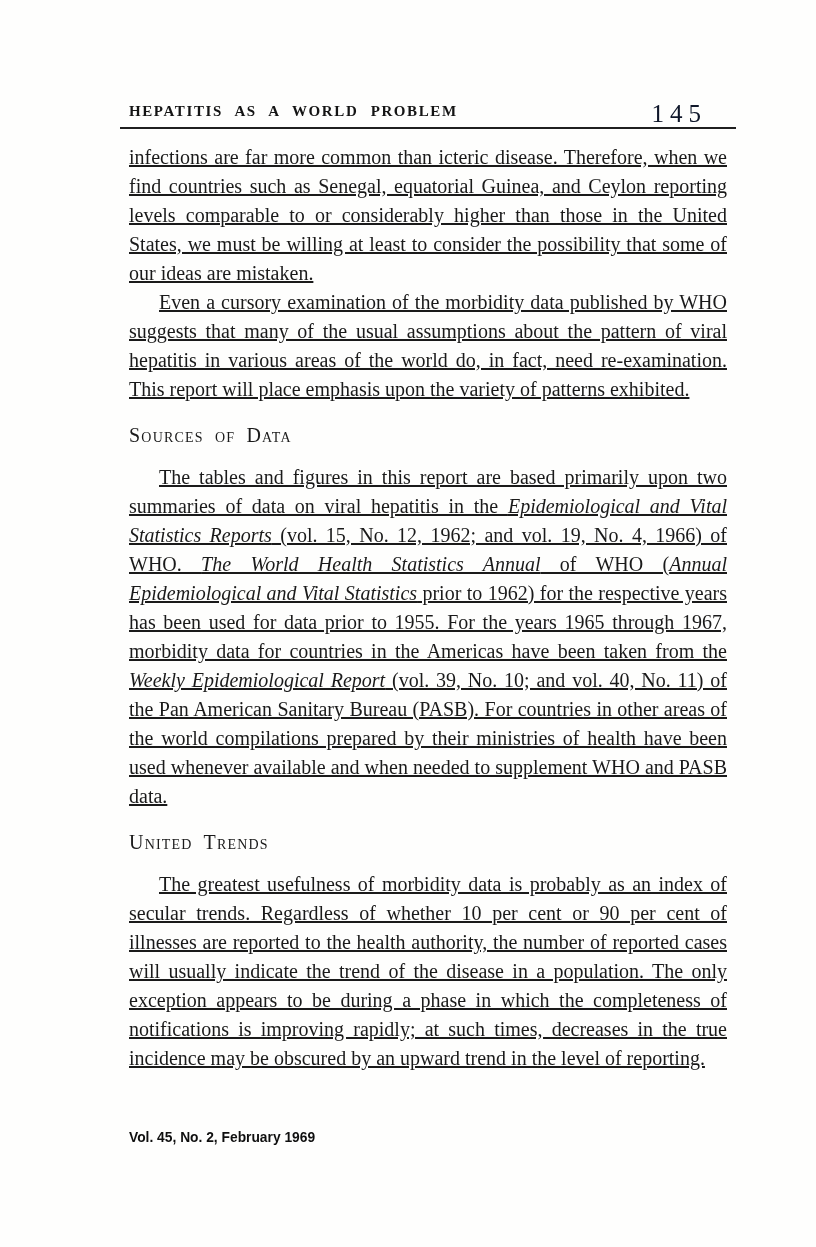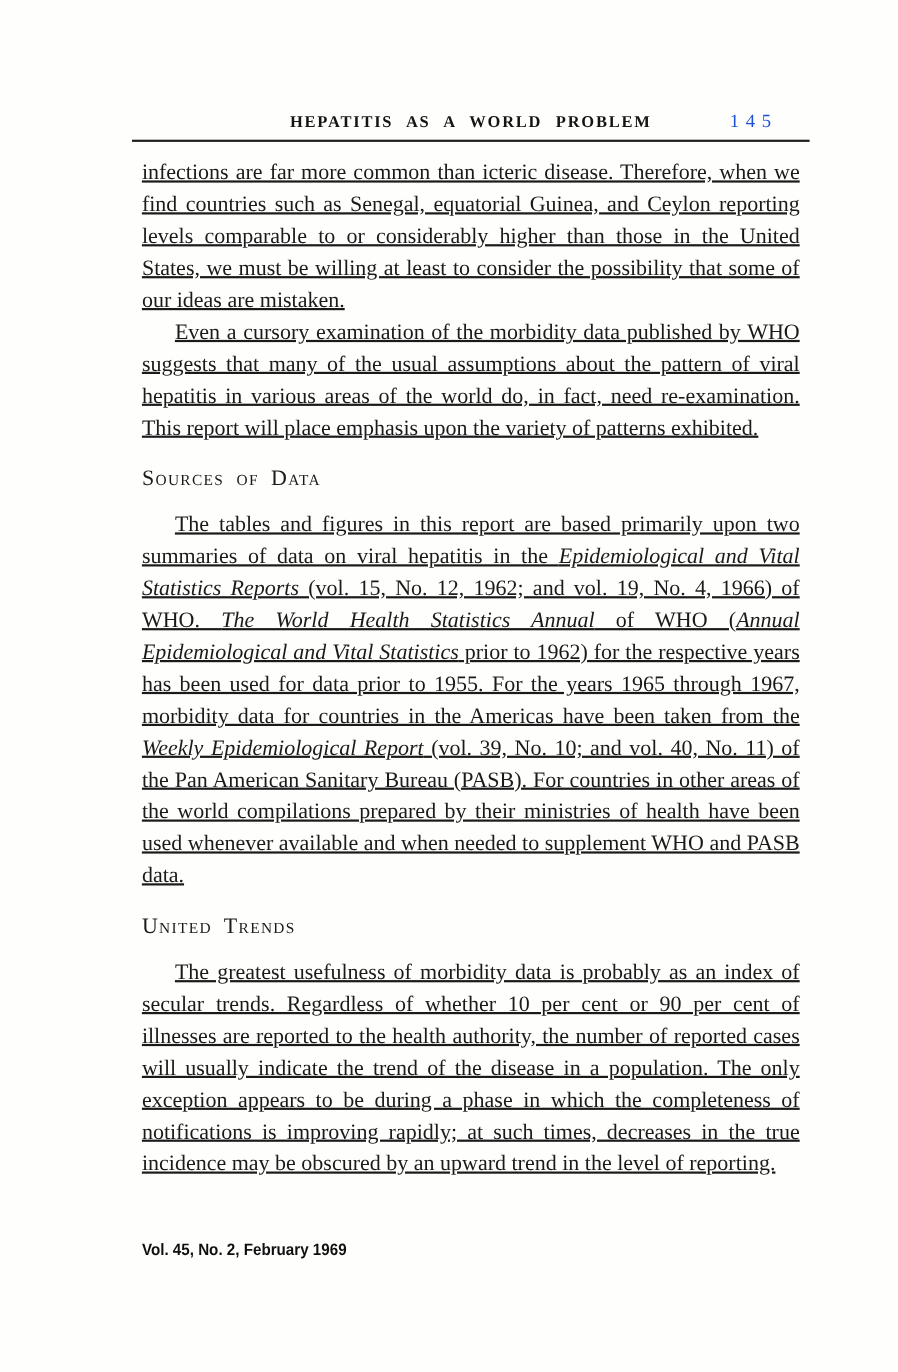--- a/index.html
+++ b/index.html
@@ -18,34 +18,33 @@
   }
   .running-head {
     position: absolute;
     top: 103px;
     left: 129px;
     width: 598px;
     height: 22px;
   }
   .head-title {
     display: block;
-    text-align: center;
     font-weight: bold;
     font-size: 15px;
     letter-spacing: 1.6px;
     word-spacing: 7px;
     color: #141414;
   }
   .page-number {
     position: absolute;
     top: -3px;
     right: 20px;
-    font-size: 17px;
+    font-size: 25px;
     letter-spacing: 6px;
-    color: #1d4ed8;
+    color: #0f172a;
   }
   .head-rule {
     position: absolute;
     top: 127px;
     left: 120px;
     width: 616px;
     height: 2px;
     margin: 0;
     border: none;
     background: #1f1f1f;

